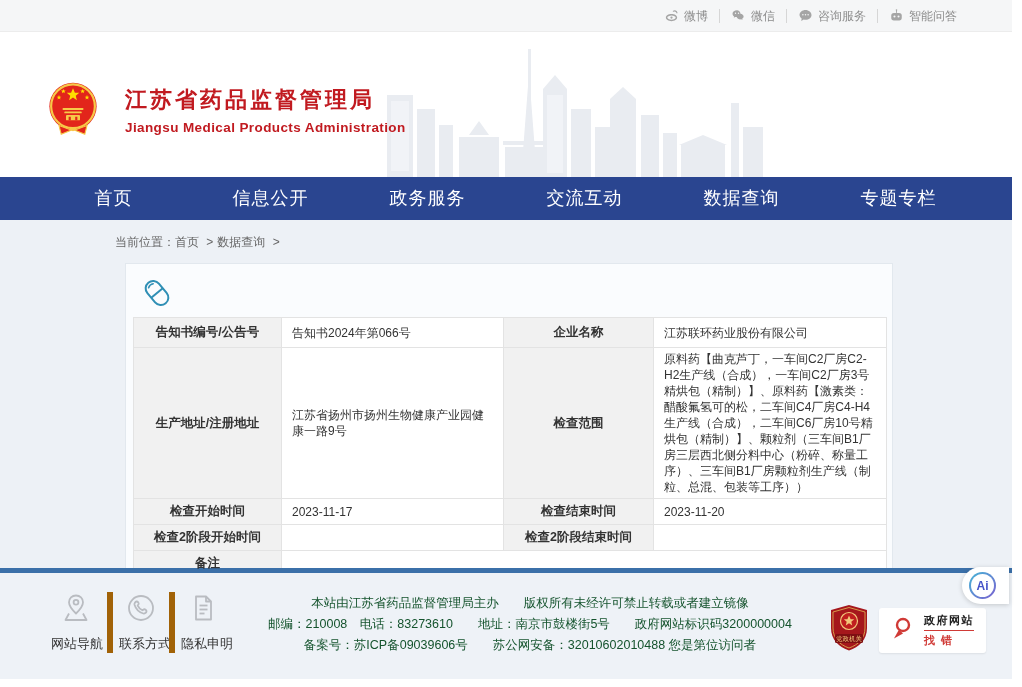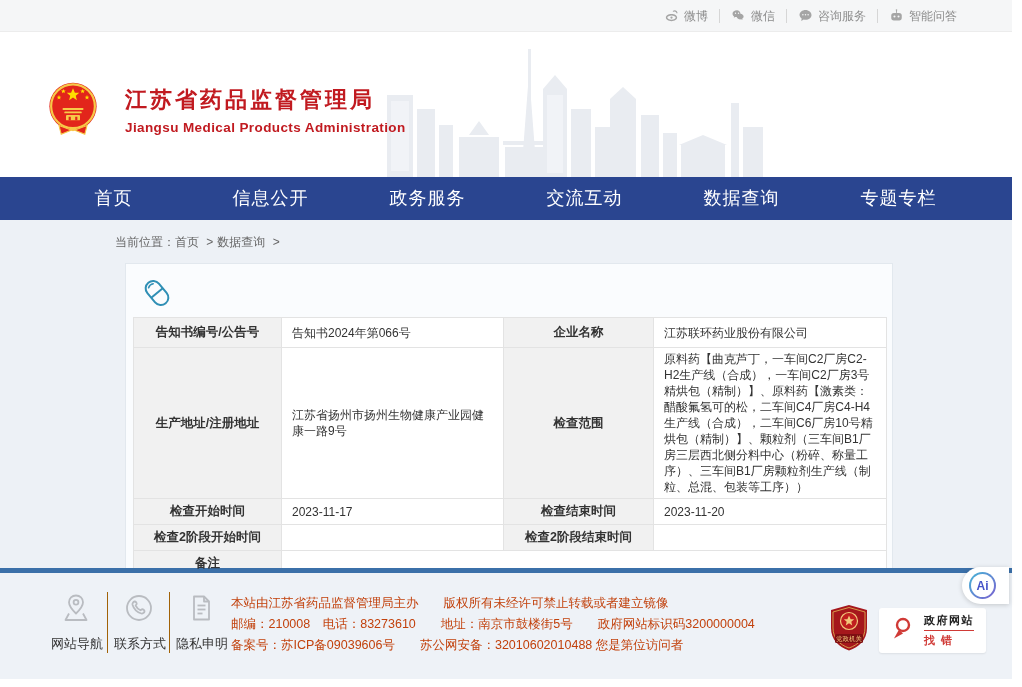--- a/index.html
+++ b/index.html
@@ -44,23 +44,23 @@
   .info-table .val { background:#fff; text-align:left; font-size:12px; line-height:16px; }
   .r1 td { height:30px; }
   .r2 td { height:106px; }
 
   
   .sep { height:5px; background:#3b70a9; }
   .footer { height:106px; background:#eef2f7; display:flex; align-items:flex-start;
             padding:17px 26px 0 45px; }
   .quick { display:flex; padding-top:2px;justify-content:flex-end; }
   .q-item { width:62px; text-align:center; cursor:pointer; padding:0 6px; }
-  .q-item + .q-item { border-left:1px solid #a16207; }
+  .q-item + .q-item { border-left:6px solid #a16207; }
   .q-item .q-label { font-size:13px; color:#333; margin-top:7px; white-space:nowrap; }
-  .f-center { flex:1; text-align:left; color:#c2410c; font-size:12.5px;
+  .f-center { flex:1; text-align:center; color:#14532d; font-size:12.5px;
               line-height:21px; padding-top:3px; }
   .badges { display:flex; align-items:center; gap:10px; padding-top:14px; }
   .find-error { background:#fff; border-radius:3px; padding:5px 12px; display:flex;
                 align-items:center; gap:7px; cursor:pointer; box-shadow:0 1px 2px rgba(0,0,0,.08); }
   .fe-top { font-size:11px; font-weight:bold; color:#222; letter-spacing:1.5px;
             border-bottom:1px solid #d03a36; padding-bottom:2px; }
   .fe-bottom { font-size:11px; color:#d03a36; font-weight:bold; letter-spacing:6px; margin-top:2px; }
 
   
   .ai-fab { position:absolute; right:3px; top:567px; width:47px; height:37px;

